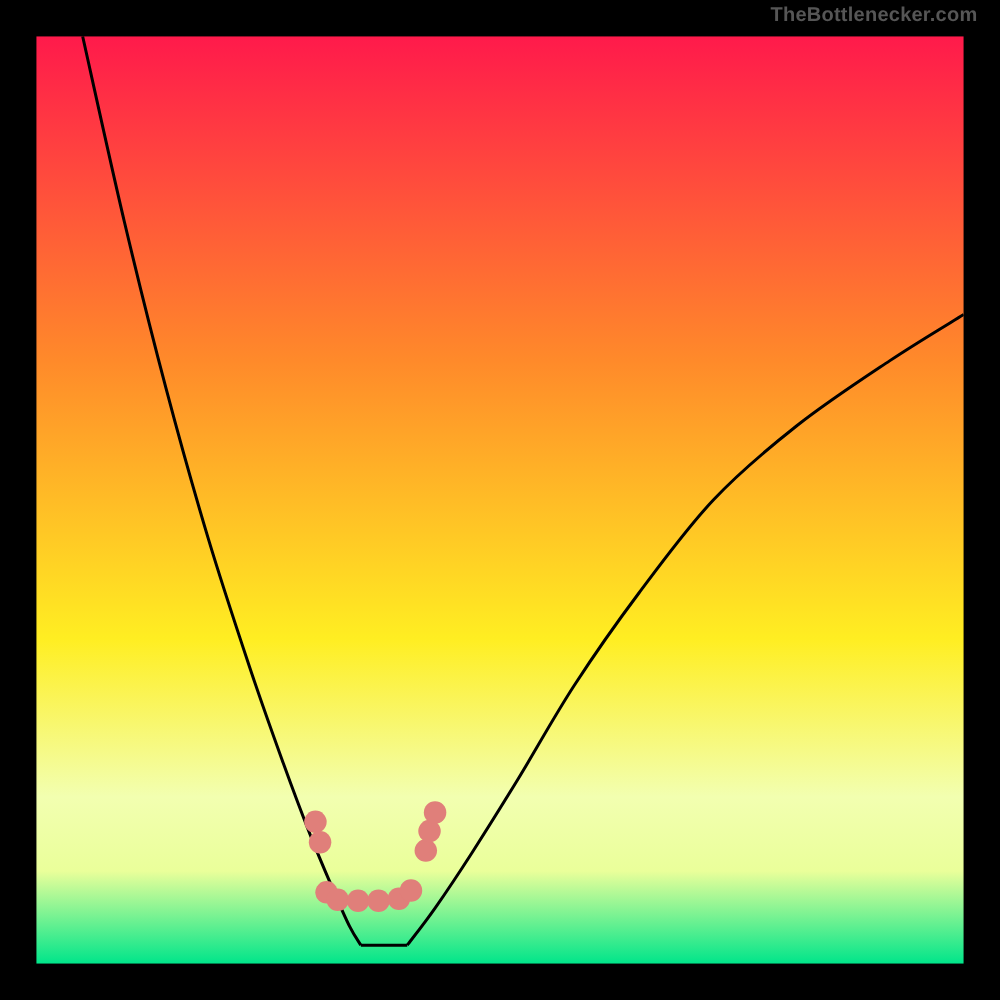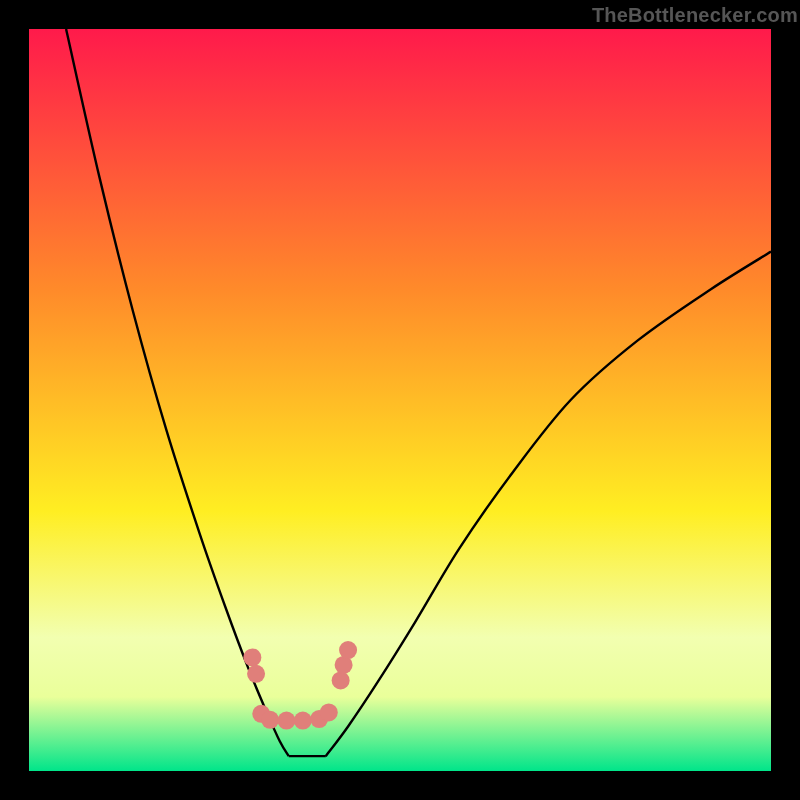--- a/index.html
+++ b/index.html
@@ -21,23 +21,23 @@
   .plot {
     position: absolute;
     left: 29px;
     top: 29px;
     width: 742px;
     height: 742px;
   }
   .watermark {
     position: absolute;
     top: 4px;
-    right: 2px;
+    right: 18px;
     font-family: Arial, Helvetica, sans-serif;
-    font-size: 20px;
+    font-size: 16px;
     font-weight: 600;
     color: #565656;
     letter-spacing: 0.2px;
   }
 </style>
 </head>
 <body>
 
 <div class="frame">
   <div class="watermark">TheBottlenecker.com</div>

